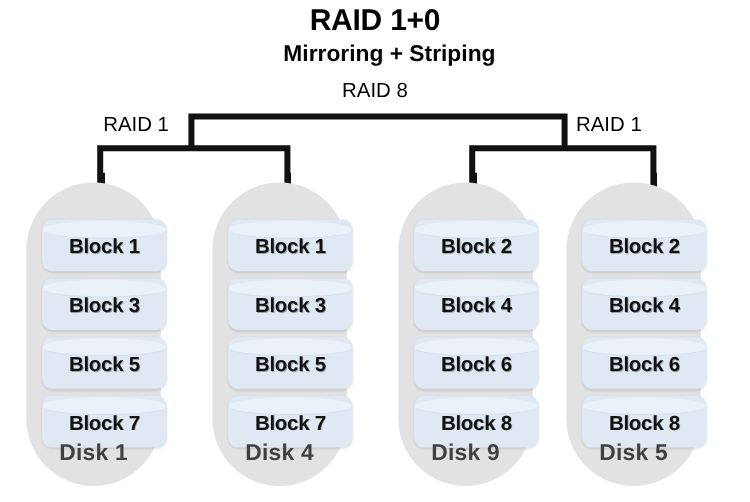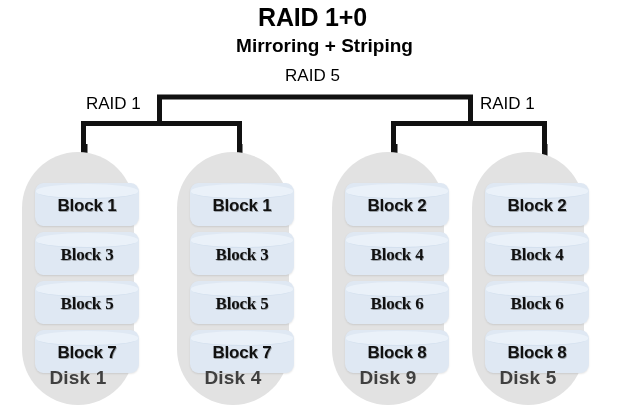--- a/index.html
+++ b/index.html
@@ -139,33 +139,33 @@
     top: 13px;
     width: 100%;
     text-align: center;
     font-size: 17px;
     font-weight: bold;
     color: #111111;
     letter-spacing: -0.2px;
     text-shadow: 0.7px 0.7px 0 rgba(0,0,0,0.30);
   }
   .b0 { top: 31px;  }
-  .b1 { top: 80px; font-family: Liberation Serif, serif;  }
-  .b2 { top: 129px; font-family: Liberation Serif, serif; }
+  .b1 { top: 80px;  }
+  .b2 { top: 129px; }
   .b3 { top: 178px; }
 </style>
 </head>
 <body>
 
 <div id="stage">
 
   <div class="title-main">RAID 1+0</div>
   <div class="title-sub">Mirroring + Striping</div>
 
-  <div class="lbl-raid0">RAID 5</div>
+  <div class="lbl-raid0">RAID 8</div>
   <div class="lbl-raid1-left">RAID 1</div>
   <div class="lbl-raid1-right">RAID 1</div>
 
   <svg id="connectors" viewBox="0 0 625 418" xmlns="http://www.w3.org/2000/svg">
 
     <path d="M 159.5 124 L 159.5 97 L 470.5 97 L 470.5 124" fill="none" stroke="#111111" stroke-width="5"></path>
 
     <path d="M 83.5 158 L 83.5 123.5 L 239.5 123.5 L 239.5 158" fill="none" stroke="#111111" stroke-width="5"></path>
 
     <path d="M 393.5 158 L 393.5 123.5 L 544.5 123.5 L 544.5 158" fill="none" stroke="#111111" stroke-width="5"></path>

